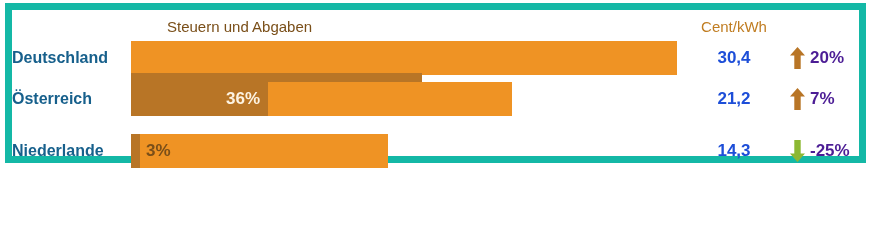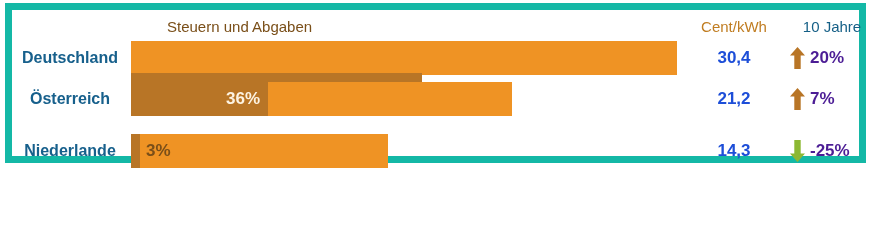--- a/index.html
+++ b/index.html
@@ -65,21 +65,21 @@
   #row-1 { top: 69px; }
   #row-2 { top: 121px; padding-left: 36px; }
 
   .country-label {
     position: absolute;
     left: 0px;
     top: 0;
     width: 116px;
     height: 40px;
     line-height: 40px;
-    text-align: center;
+    text-align: left;
     font-size: 16px;
     font-weight: bold;
     color: #17608c;
     white-space: nowrap;
   }
 
   .bar-track {
     position: absolute;
     left: 119px;
     top: 3px;
@@ -156,21 +156,20 @@
   }
 </style>
 </head>
 <body>
 
 <div id="chart-frame">
   <div class="chart-inner">
 
     <div class="hdr" id="hdr-legend">Steuern und Abgaben</div>
     <div class="hdr" id="hdr-unit">Cent/kWh</div>
-    <div class="hdr" id="hdr-period">10 Jahre</div>
 
     <div class="row" id="row-0">
       <div class="country-label">Deutschland</div>
       <div class="bar-track" style="width:546px;">
         <div class="bar-total" style="width:546px;"></div>
         <div class="bar-tax" style="width:291px;margin-top:32px;">
           <div class="bar-pct inside">53%</div>
         </div>
       </div>
       <div class="val-unit">30,4</div>

